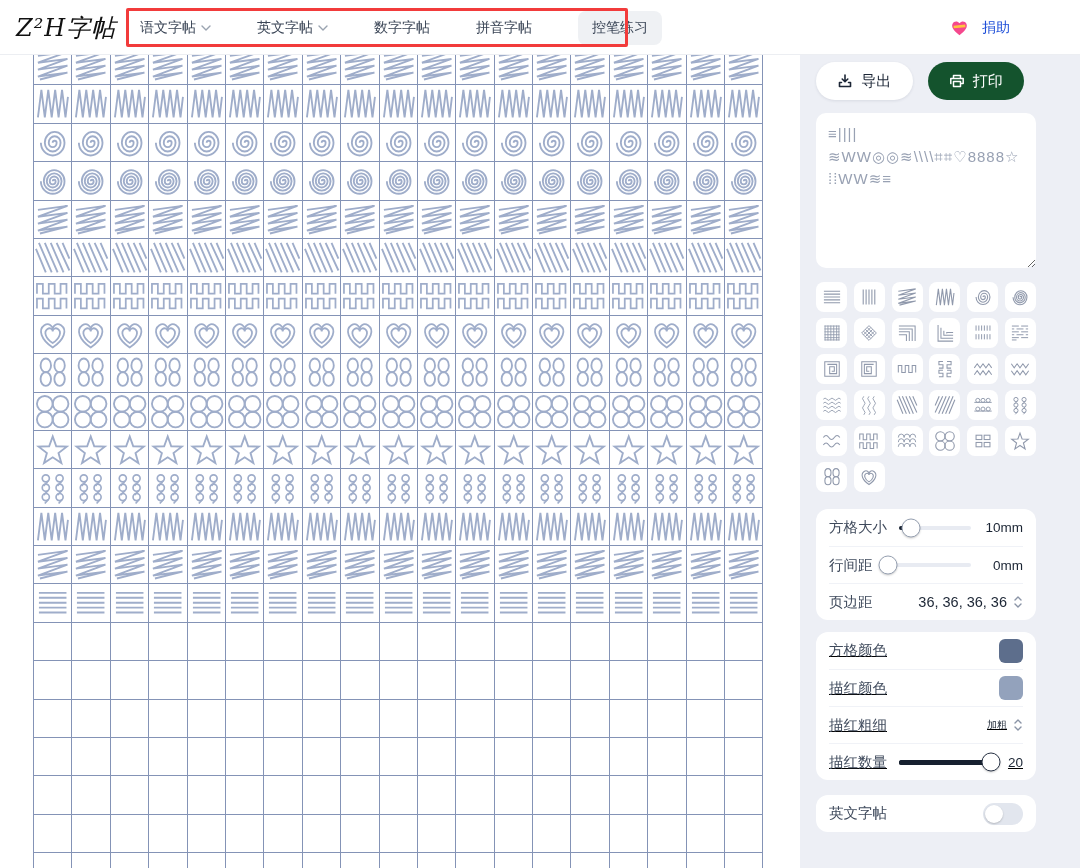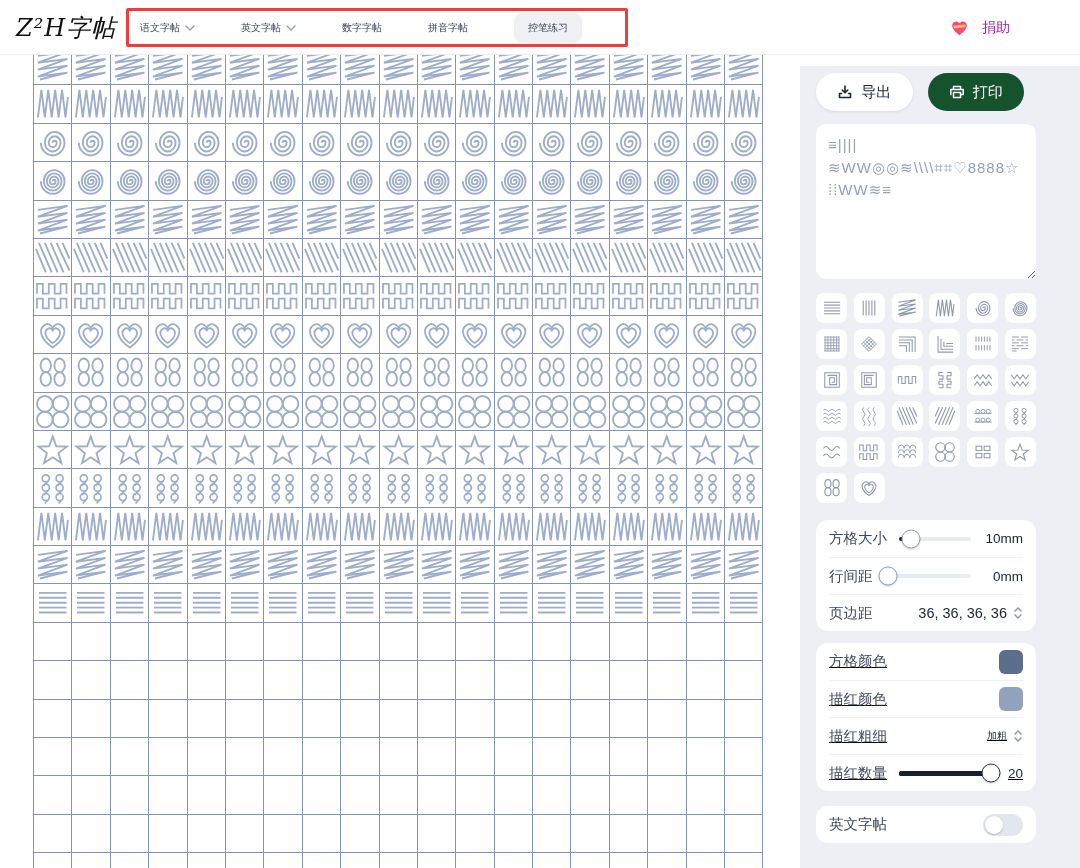--- a/index.html
+++ b/index.html
@@ -6,41 +6,41 @@
   html,body { width:1080px; height:868px; overflow:hidden;
     font-family:"Liberation Sans", sans-serif; background:#fff; }
 
   
   .header { position:absolute; left:0; top:0; width:1080px; height:55px;
     background:#fff; border-bottom:1px solid #eceef2; z-index:30; }
   .logo { position:absolute; left:16px; top:12px; font-family:"DejaVu Serif", serif;
     font-weight:400; font-style:italic; font-size:24px; color:#111; letter-spacing:1px; }
   .nav { position:absolute; left:140px; top:0; height:55px; display:flex;
     align-items:center; gap:46px; }
-  .nav-item { display:flex; align-items:center; gap:5px; font-size:10px;
+  .nav-item { display:flex; align-items:center; gap:5px; font-size:14px;
     color:#3a4556; cursor:pointer; white-space:nowrap; }
   .nav-item.active { background:#eff1f4; border-radius:8px; padding:8px 14px; }
   .nav-chev { width:10px; height:6px; }
   .donate { position:absolute; right:70px; top:0; height:55px; display:flex;
-    align-items:center; gap:14px; font-size:14px; color:#a21caf; cursor:pointer; }
+    align-items:center; gap:14px; font-size:14px; color:#1d4ed8; cursor:pointer; }
   .redbox { position:absolute; left:126px; top:8px; width:502px; height:39px;
     border:3px solid #f23b3b; border-radius:2px; z-index:40; pointer-events:none; }
 
   
   .main { position:absolute; left:0; top:55px; right:280px; bottom:0;
     background:#fff; overflow:hidden; }
   .sheet { position:absolute; left:33px; top:-9px; display:grid;
     grid-template-columns:repeat(19, 38.4px); grid-auto-rows:38.4px;
     border-top:1px solid var(--grid-line); border-left:1px solid var(--grid-line); }
   .cellx { border-right:1px solid var(--grid-line);
     border-bottom:1px solid var(--grid-line); color:var(--trace); }
   .cellx svg { width:100%; height:100%; display:block; }
 
   
-  .panel { position:absolute; right:0; top:66px; width:280px; bottom:0;
+  .panel { position:absolute; right:0; top:55px; width:280px; bottom:0;
     background:#edeff5; padding:7px 56px 0 16px; }
   .btnrow { display:flex; gap:15px; }
   .btn { height:38px; flex:1; border:none; border-radius:19px; display:flex;
     align-items:center; justify-content:center; gap:8px; font-size:15px;
     cursor:pointer; font-family:inherit; }
   .btn.export { background:#fff; color:#1c2636; box-shadow:0 1px 3px rgba(30,40,70,.10); }
   .btn.print { background:#14532d; color:#fff; }
 
   .pattern-text { margin-top:13px; width:220px; height:155px; border:none;
     border-radius:10px; background:#fff; resize:both; padding:10px 12px;

